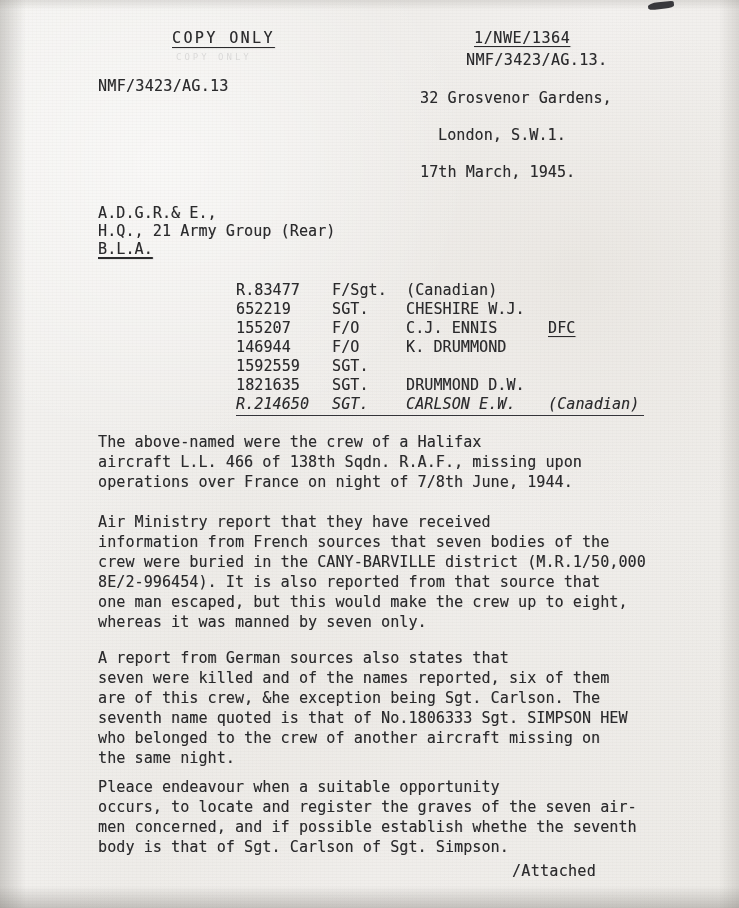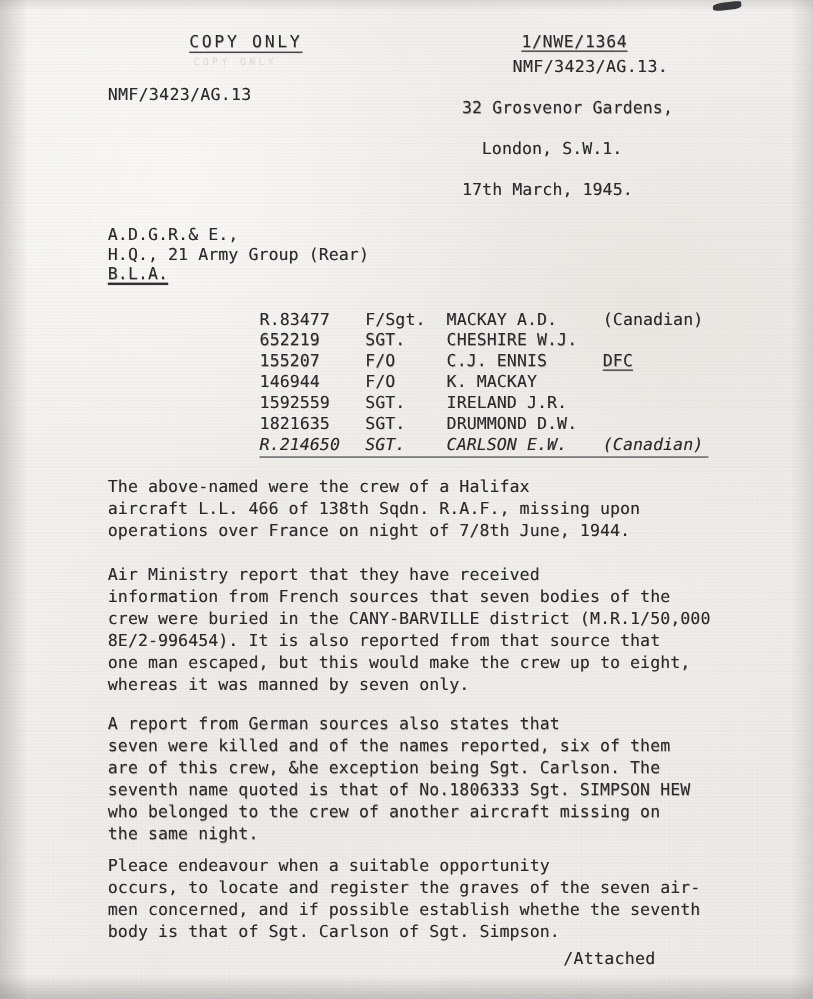--- a/index.html
+++ b/index.html
@@ -7,21 +7,21 @@
     margin: 0;
     padding: 0;
     background: #8c8c8c;
   }
 
   .page {
     position: relative;
     width: 739px;
     height: 908px;
     margin: 0 auto;
-    background: #f0abfc;
+    background: #fdba74;
     overflow: hidden;
     font-family: "DejaVu Sans Mono", "Liberation Mono", monospace;
     color: #2a2a2c;
   }
 
   
   .paper-tone {
     position: absolute;
     inset: 0;
     pointer-events: none;
@@ -207,25 +207,25 @@
 
     <div class="typed" id="addr-line-1">32 Grosvenor Gardens,</div>
     <div class="typed" id="addr-line-2">London, S.W.1.</div>
     <div class="typed" id="addr-line-3">17th March, 1945.</div>
 
     <div class="typed" id="to-line-1">A.D.G.R.&amp; E.,</div>
     <div class="typed" id="to-line-2">H.Q., 21 Army Group (Rear)</div>
     <div class="typed" id="to-line-3">B.L.A.</div>
 
     <div class="crew">
-        <div class="crew-row"><span class="c-num">R.83477</span><span class="c-rank">F/Sgt.</span><span class="c-name">MACKAY A.D.</span><span class="c-note">(Canadian)</span></div>
+        <div class="crew-row"><span class="c-num">R.83477</span><span class="c-rank">F/Sgt.</span><span class="c-note">(Canadian)</span></div>
         <div class="crew-row"><span class="c-num">652219</span><span class="c-rank">SGT.</span><span class="c-name">CHESHIRE W.J.</span><span class="c-note"></span></div>
         <div class="crew-row"><span class="c-num">155207</span><span class="c-rank">F/O</span><span class="c-name">C.J. ENNIS</span><span class="c-note"><span class="c-award">DFC</span></span></div>
-        <div class="crew-row"><span class="c-num">146944</span><span class="c-rank">F/O</span><span class="c-name">K. MACKAY</span><span class="c-note"></span></div>
-        <div class="crew-row"><span class="c-num">1592559</span><span class="c-rank">SGT.</span><span class="c-name">IRELAND J.R.</span><span class="c-note"></span></div>
+        <div class="crew-row"><span class="c-num">146944</span><span class="c-rank">F/O</span><span class="c-name">K. DRUMMOND</span><span class="c-note"></span></div>
+        <div class="crew-row"><span class="c-num">1592559</span><span class="c-rank">SGT.</span><span class="c-note"></span></div>
         <div class="crew-row"><span class="c-num">1821635</span><span class="c-rank">SGT.</span><span class="c-name">DRUMMOND D.W.</span><span class="c-note"></span></div>
         <div class="crew-row last"><span class="c-num">R.214650</span><span class="c-rank">SGT.</span><span class="c-name">CARLSON E.W.</span><span class="c-note">(Canadian)</span></div>
       </div>
 
     <div class="para" id="para-1">          The above-named were the crew of a Halifax
 aircraft L.L. 466 of 138th Sqdn. R.A.F., missing upon
 operations over France on night of 7/8th June, 1944.</div>
     <div class="para" id="para-2">          Air Ministry report that they have received
 information from French sources that seven bodies of the
 crew were buried in the CANY-BARVILLE district (M.R.1/50,000

